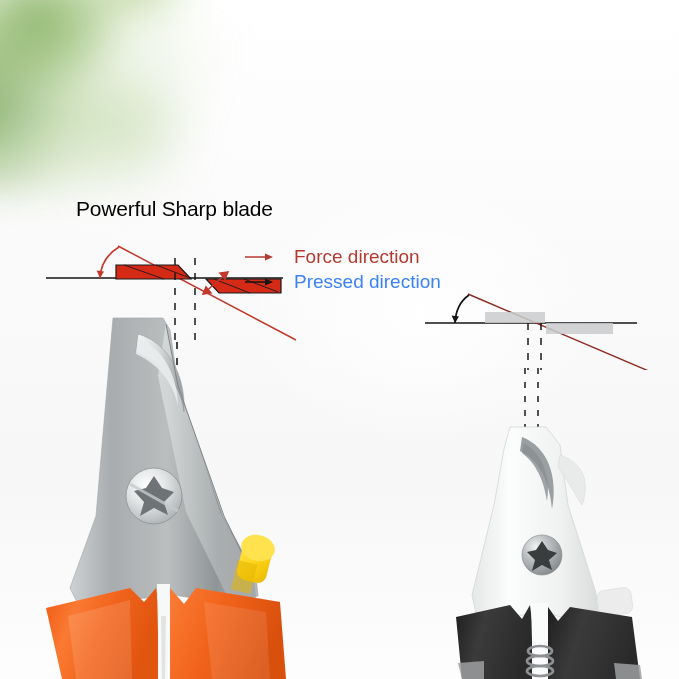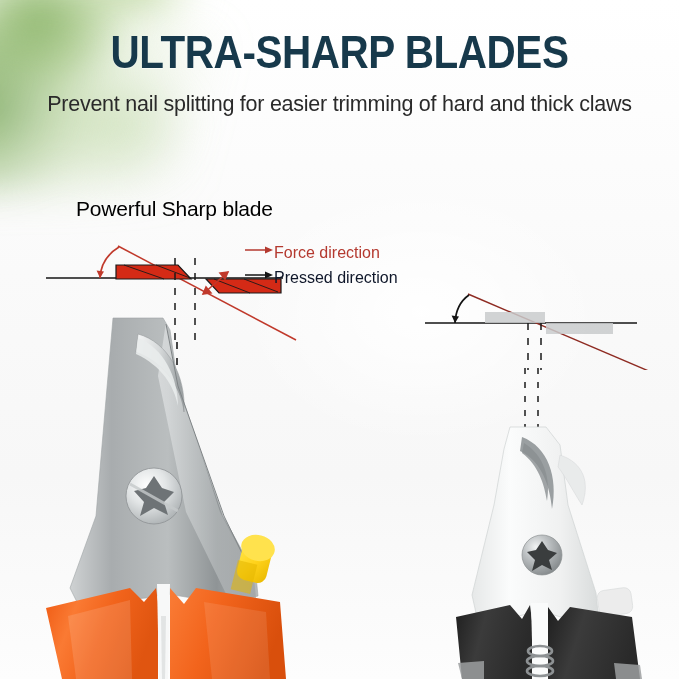--- a/index.html
+++ b/index.html
@@ -87,48 +87,44 @@
   }
   .panel-head.left { left:76px;  top:197px; }
   .panel-head.right{ left:454px; top:197px; }
 
   .diagram{ position:absolute; }
   .diagram.left { left:38px;  top:232px; width:330px; height:110px; }
   .diagram.right{ left:415px; top:285px; width:250px; height:85px; }
 
   .legend{ position:absolute; left:244px; top:244px; }
   .legend-row{
-    display:flex; gap:0;
-    font-size:16px; height:25px; white-space:nowrap;
+    display:flex; align-items:center; gap:20px;
+    font-size:19px; height:25px; white-space:nowrap;
   }
   .legend-row.force  { color:#b4392f; }
-  .legend-row.press  { color:#0f172a; }
+  .legend-row.press  { color:#3b82f6; }
   .legend-arrow{ display:block; }
 
   
   .clipper{ position:absolute; }
   .clipper.left { left:18px;  top:316px; width:300px; height:363px; }
   .clipper.right{ left:418px; top:375px; width:250px; height:304px; }
 
   .shadow-blur{ filter:blur(.4px); }
 </style>
 </head>
 <body>
 
 <div class="canvas">
 
   <div class="bg-stripes"></div>
   <div class="bg-soft"></div>
   <div class="bg-green"></div>
   <div class="bg-green2"></div>
 
-  <div class="header">
-    <div class="title">ULTRA-SHARP BLADES</div>
-    <div class="subtitle">Prevent nail splitting for easier trimming of hard and thick claws</div>
-  </div>
 
   <div class="panel-head left">Powerful Sharp blade</div>
 
   <svg class="diagram left" viewBox="0 0 330 110">
 
     <line x1="8" y1="46" x2="245" y2="46" stroke="#141414" stroke-width="1.7"></line>
 
     <line x1="80" y1="14" x2="258" y2="108" stroke="#c0392b" stroke-width="1.5"></line>
 
     <path d="M 62 46 Q 63 26 81 15" fill="none" stroke="#c0392b" stroke-width="1.7"></path>

